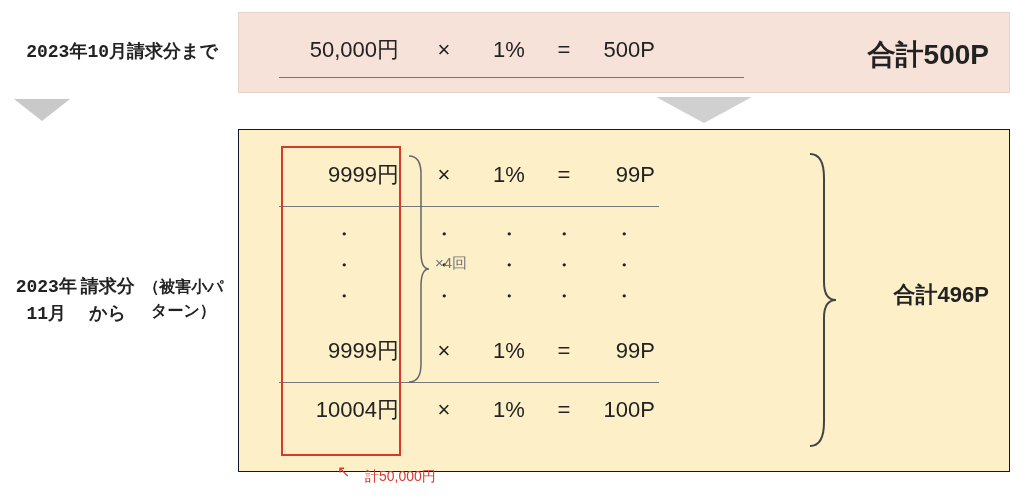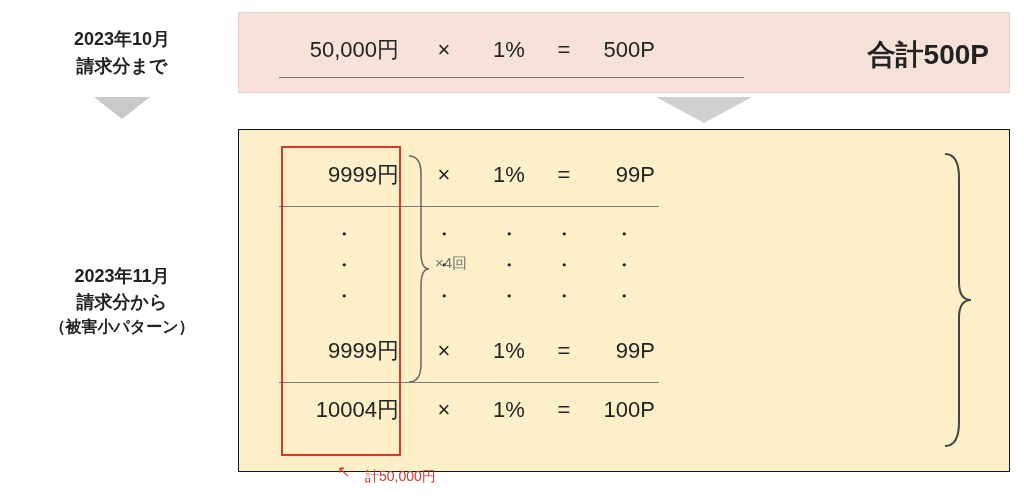--- a/index.html
+++ b/index.html
@@ -10,27 +10,28 @@
     font-size: 18px;
     color: #222;
     background: #fff;
     width: 1024px;
   }
   .row { display: flex; align-items: stretch; }
   .left-col {
     width: 224px;
     flex: 0 0 224px;
     display: flex;
-    flex-direction: column;
+    flex-direction: row;
     align-items: center;
     justify-content: center;
     text-align: center;
     font-weight: 700;
     line-height: 1.45;
     padding-right: 8px;
+    font-family: Liberation Mono, monospace;
   }
   .left-sub { font-weight: 700; font-size: 16px; }
 
   
   .top-box {
     flex: 1 1 auto;
     background: #f6e2d8;
     border: 1px solid #e8d3c8;
     padding: 18px 20px 14px 20px;
     display: flex;
@@ -253,14 +254,15 @@
     </div>
 
     <div class="spacer"></div>
 
     <div class="big-brace-col">
       <svg class="brace-svg" style="left:-6px; top:2px;" width="30" height="300" viewBox="0 0 30 300">
         <path d="M2 4 Q16 4 16 28 L16 132 Q16 150 28 150 Q16 150 16 168 L16 272 Q16 296 2 296" fill="none" stroke="#444" stroke-width="2"></path>
       </svg>
     </div>
 
+    <div class="bottom-total">合計496P</div>
   </div>
 </div>
 
 </body></html>

